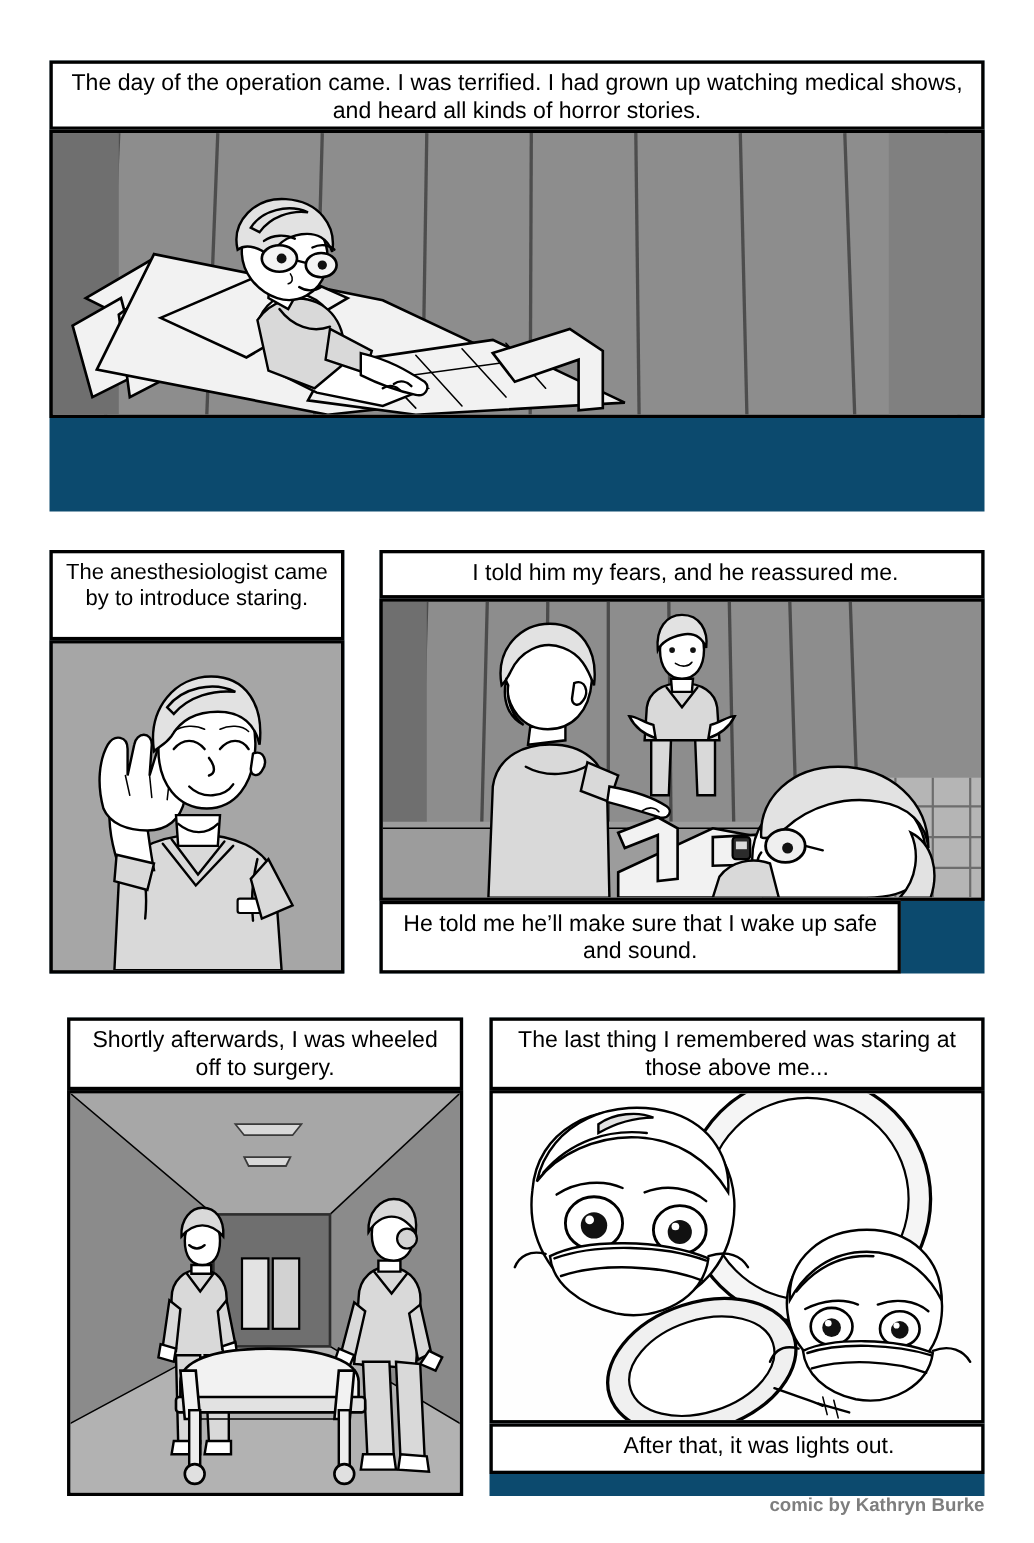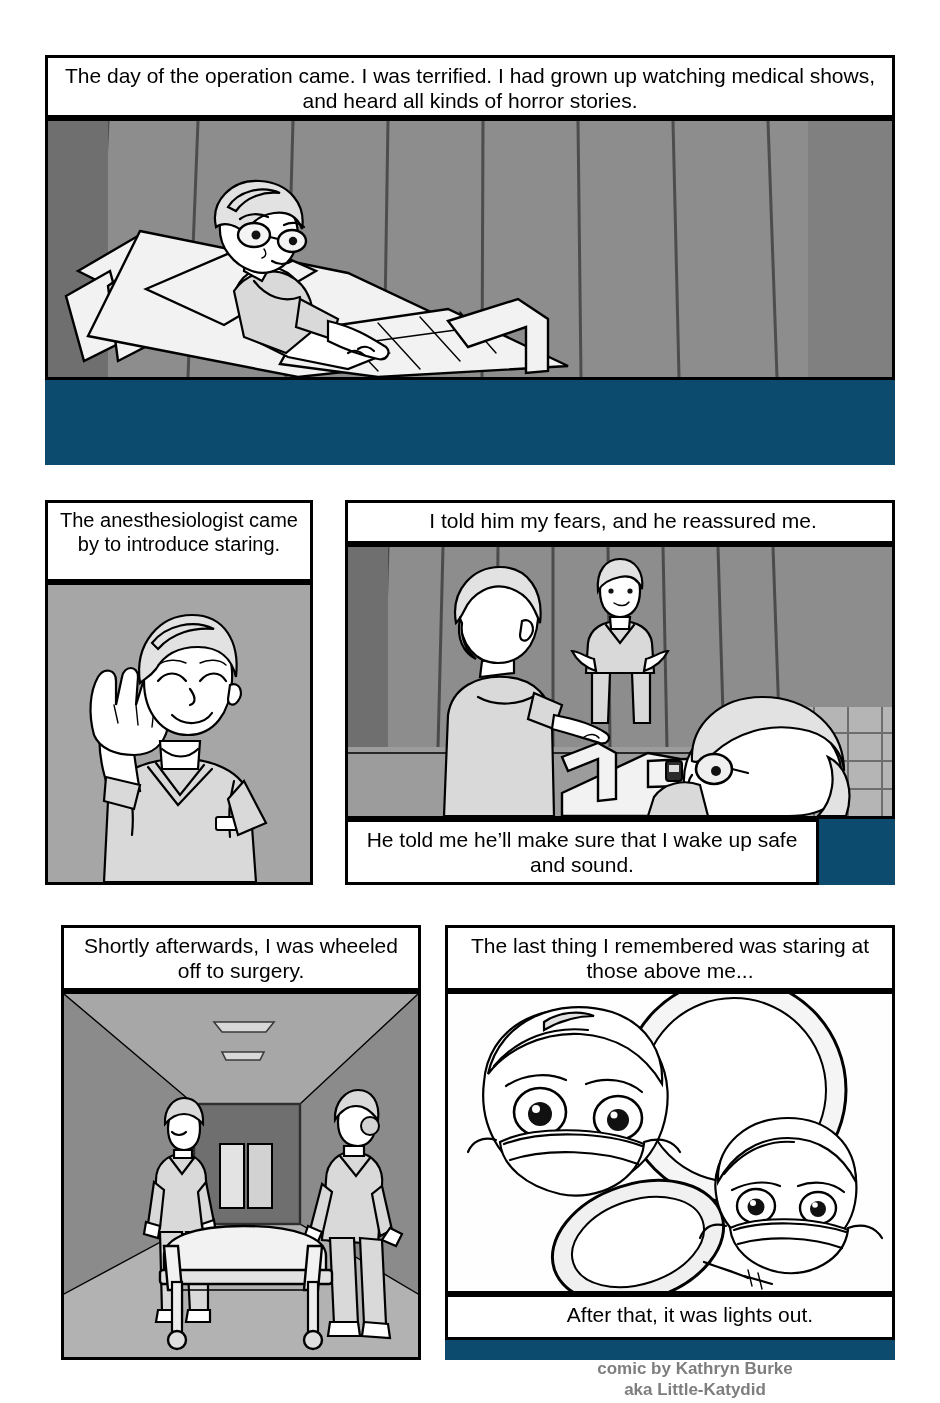--- a/index.html
+++ b/index.html
@@ -80,21 +80,21 @@
   #p5 .caption.top { position: absolute; left: 0; top: 0; width: 450px; height: 66px; }
   #p5 .art { position: absolute; left: 0; top: 66px; width: 450px; height: 303px; background:#ffffff; }
   #p5 .caption.bot { position: absolute; left: 0; top: 369px; width: 450px; height: 46px; padding-left: 48px; }
 
   
   #credit {
     position: absolute;
     right: 45px;
     top: 1358px;
     width: 400px;
-    text-align: center;
+    text-align: right;
     font-size: 17px;
     font-weight: bold;
     color: #7e7e7e;
     line-height: 1.25;
   }
 
   svg { display: block; }
 </style>
 </head>
 <body>
@@ -476,16 +476,15 @@
           <path class="ln" d="M278 232 C264 228 256 234 252 244"></path>
         </g>
       </svg>
     </div>
 
     <div class="caption bot">After that, it was lights out.</div>
   </div>
 
   <div id="credit">
     <div>comic by Kathryn Burke</div>
-    <div>aka Little-Katydid</div>
   </div>
 
 </div>
 
 </body></html>

